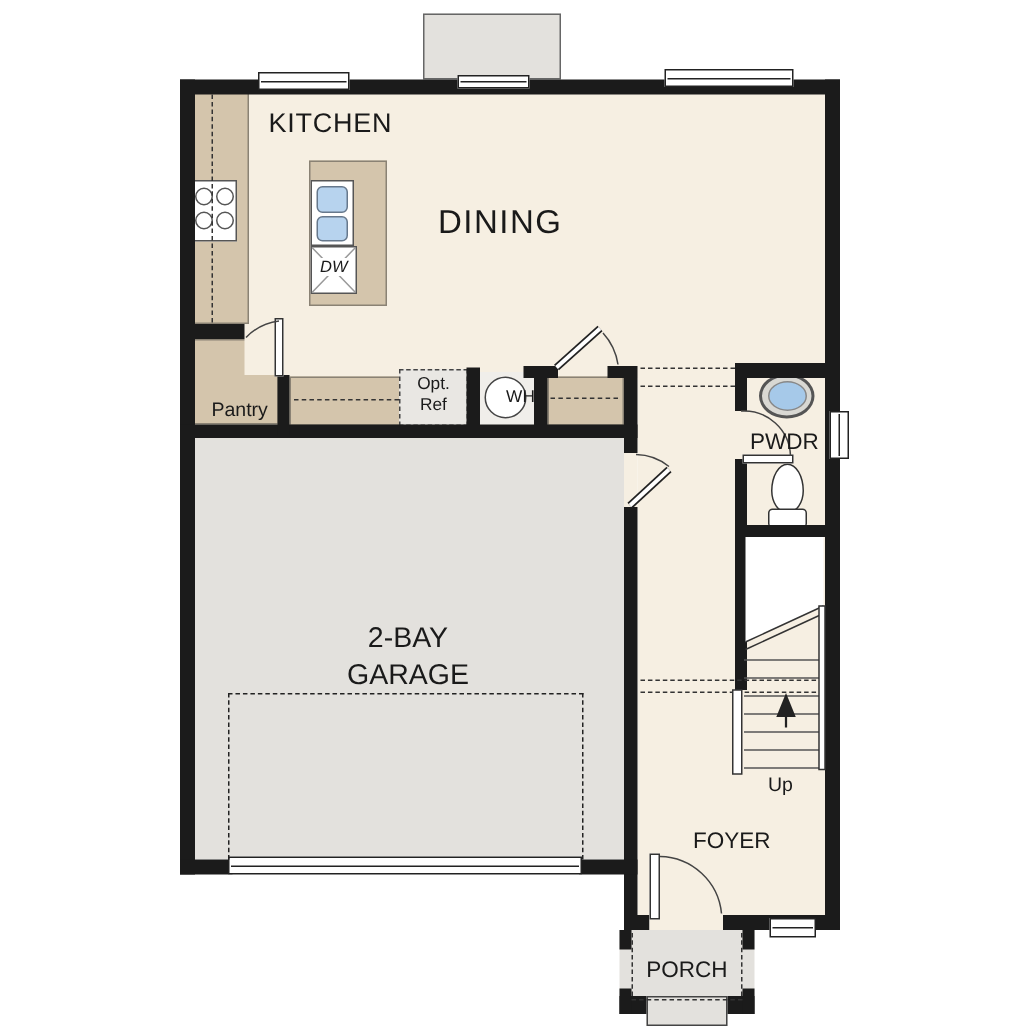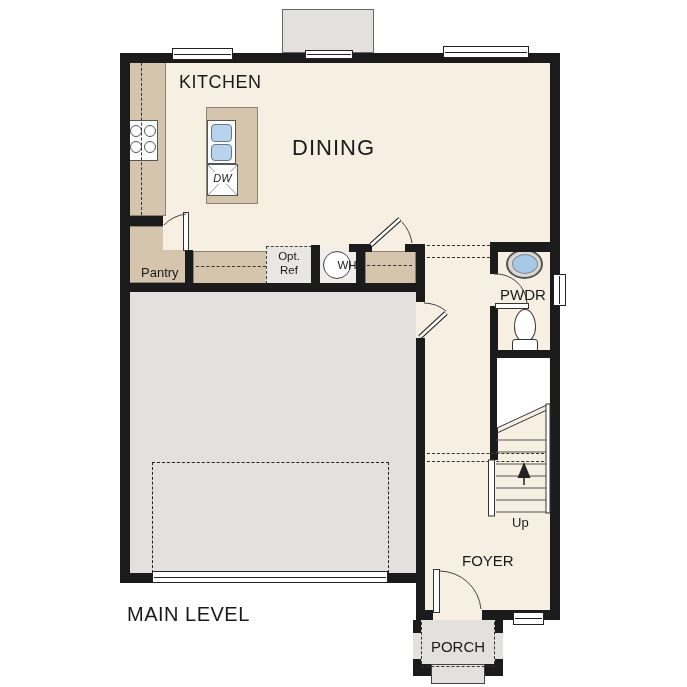--- a/index.html
+++ b/index.html
@@ -133,23 +133,23 @@
 
     <path d="M420,337 L446,313" stroke="#222" stroke-width="5" fill="none"></path>
     <path d="M420,337 L446,313" stroke="#fff" stroke-width="2.6" fill="none"></path>
     <path d="M446,311 A36,36 0 0 0 424,303" stroke="#444" stroke-width="1" fill="none"></path>
 
     <path d="M208,165 L237,195 M237,165 L208,195" stroke="#999" stroke-width="1" fill="none"></path>
   </svg>
 
   <div class="lbl b z6" style="left:179px;top:73px;font-size:18px;letter-spacing:.5px;">KITCHEN</div>
   <div class="lbl b z6" style="left:292px;top:137px;font-size:22px;letter-spacing:1px;">DINING</div>
+  <div class="lbl b ctr z6" style="left:212px;top:414px;width:120px;font-size:19px;line-height:1.3;">2-BAY GARAGE</div>
   <div class="lbl b z6" style="left:462px;top:553px;font-size:15px;">FOYER</div>
   <div class="lbl b ctr z6" style="left:413px;top:639px;width:90px;font-size:15px;">PORCH</div>
   <div class="lbl b z6" style="left:500px;top:287px;font-size:15px;">PWDR</div>
   <div class="lbl z6" style="left:141px;top:266px;font-size:13px;">Pantry</div>
   <div class="lbl ctr z6" style="left:266px;top:251px;width:46px;font-size:11.5px;">Opt.</div>
   <div class="lbl ctr z6" style="left:266px;top:265px;width:46px;font-size:11.5px;">Ref</div>
   <div class="lbl ctr z6" style="left:323px;top:260px;width:48px;font-size:11.5px;">WH</div>
   <div class="lbl ctr z6" style="left:207px;top:173px;width:31px;font-size:11px;font-style:italic;"><span style="background:#fff;padding:0 1px;">DW</span></div>
   <div class="lbl z6" style="left:512px;top:516px;font-size:13px;">Up</div>
-  <div class="lbl b z6" style="left:127px;top:604px;font-size:20px;letter-spacing:.5px;">MAIN LEVEL</div>
 </div>
 
 </body></html>

